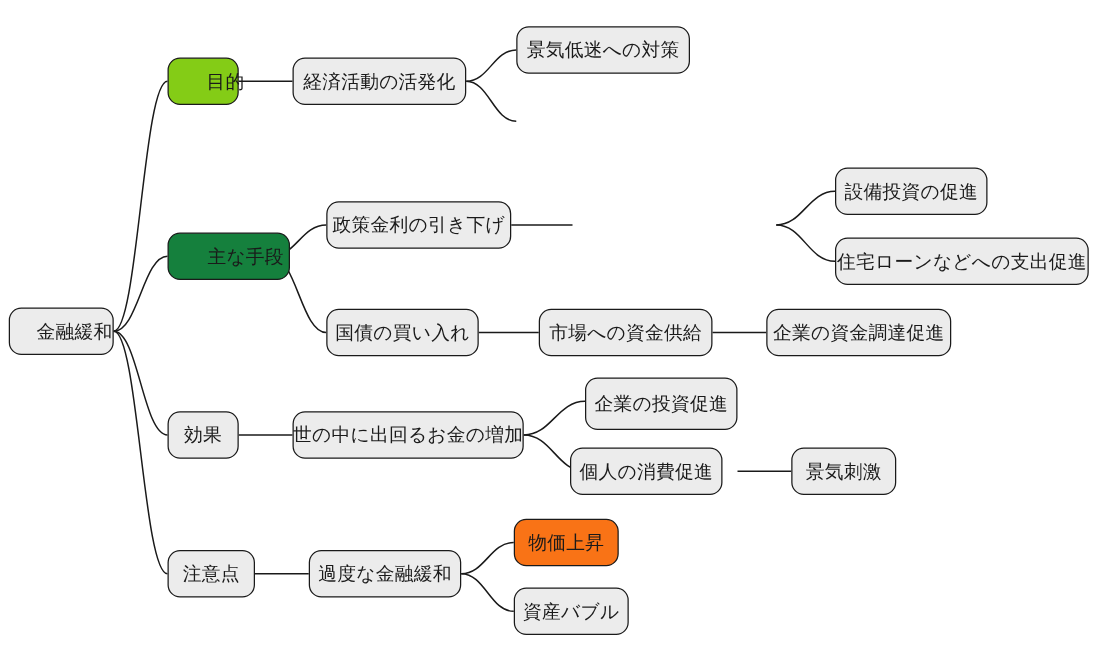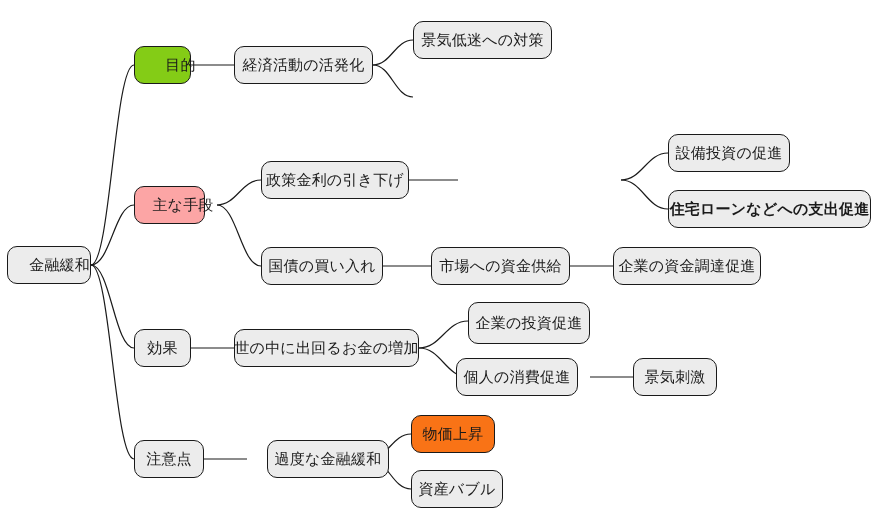--- a/index.html
+++ b/index.html
@@ -69,42 +69,42 @@
       <path d="M 204 459 C 223.35 459, 227.65 459, 247 459" fill="none" stroke="#1a1a1a" stroke-width="1.2"></path>
       <path d="M 369 459 C 387.9 459, 392.1 434, 411 434" fill="none" stroke="#1a1a1a" stroke-width="1.2"></path>
       <path d="M 369 459 C 387.9 459, 392.1 489, 411 489" fill="none" stroke="#1a1a1a" stroke-width="1.2"></path>
     </svg>
 <div class="mm-node" style="left: 7px; top: 246px; width: 84px; height: 38px; background: rgb(236, 236, 236); border-color: rgb(26, 26, 26); justify-content: flex-end;">
       <span>金融緩和</span>
     </div>
     <div class="mm-node" style="left: 134px; top: 46px; width: 57px; height: 38px; background: #84cc16; border-color: rgb(26, 26, 26); padding-left: 36px;">
       <span>目的</span>
     </div>
-    <div class="mm-node" style="left: 134px; top: 186px; width: 71px; height: 38px; background: #fca5a5; border-color: rgb(26, 26, 26); padding-left: 27px;">
+    <div class="mm-node" style="left: 134px; top: 186px; width: 98px; height: 38px; background: #15803d; border-color: rgb(26, 26, 26); padding-left: 27px;">
       <span>主な手段</span>
     </div>
     <div class="mm-node" style="left: 134px; top: 329px; width: 57px; height: 38px; background: rgb(236, 236, 236); border-color: rgb(26, 26, 26);">
       <span>効果</span>
     </div>
     <div class="mm-node" style="left: 134px; top: 440px; width: 70px; height: 38px; background: rgb(236, 236, 236); border-color: rgb(26, 26, 26);">
       <span>注意点</span>
     </div>
     <div class="mm-node" style="left: 234px; top: 46px; width: 139px; height: 38px; background: rgb(236, 236, 236); border-color: rgb(26, 26, 26);">
       <span>経済活動の活発化</span>
     </div>
     <div class="mm-node" style="left: 261px; top: 161px; width: 148px; height: 38px; background: rgb(236, 236, 236); border-color: rgb(26, 26, 26);">
       <span>政策金利の引き下げ</span>
     </div>
     <div class="mm-node" style="left: 261px; top: 247px; width: 122px; height: 38px; background: rgb(236, 236, 236); border-color: rgb(26, 26, 26);">
       <span>国債の買い入れ</span>
     </div>
     <div class="mm-node" style="left: 234px; top: 329px; width: 185px; height: 38px; background: rgb(236, 236, 236); border-color: rgb(26, 26, 26);">
       <span>世の中に出回るお金の増加</span>
     </div>
-    <div class="mm-node" style="left: 247px; top: 440px; width: 122px; height: 38px; background: rgb(236, 236, 236); border-color: rgb(26, 26, 26); margin-left: 20px;">
+    <div class="mm-node" style="left: 247px; top: 440px; width: 122px; height: 38px; background: rgb(236, 236, 236); border-color: rgb(26, 26, 26);">
       <span>過度な金融緩和</span>
     </div>
     <div class="mm-node" style="left: 413px; top: 21px; width: 139px; height: 38px; background: rgb(236, 236, 236); border-color: rgb(26, 26, 26);">
       <span>景気低迷への対策</span>
     </div>
     <div class="mm-node" style="left: 431px; top: 247px; width: 139px; height: 38px; background: rgb(236, 236, 236); border-color: rgb(26, 26, 26);">
       <span>市場への資金供給</span>
     </div>
     <div class="mm-node" style="left: 468px; top: 302px; width: 122px; height: 42px; background: rgb(236, 236, 236); border-color: rgb(26, 26, 26);">
       <span>企業の投資促進</span>
@@ -114,21 +114,21 @@
     </div>
     <div class="mm-node" style="left: 411px; top: 415px; width: 84px; height: 38px; background: #f97316; border-color: rgb(26, 26, 26);">
       <span>物価上昇</span>
     </div>
     <div class="mm-node" style="left: 411px; top: 470px; width: 92px; height: 38px; background: rgb(236, 236, 236); border-color: rgb(26, 26, 26);">
       <span>資産バブル</span>
     </div>
     <div class="mm-node" style="left: 668px; top: 134px; width: 122px; height: 38px; background: rgb(236, 236, 236); border-color: rgb(26, 26, 26);">
       <span>設備投資の促進</span>
     </div>
-    <div class="mm-node" style="left: 668px; top: 190px; width: 203px; height: 38px; background: rgb(236, 236, 236); border-color: rgb(26, 26, 26); font-weight: bold;">
+    <div class="mm-node" style="left: 668px; top: 190px; width: 203px; height: 38px; background: rgb(236, 236, 236); border-color: rgb(26, 26, 26);">
       <span>住宅ローンなどへの支出促進</span>
     </div>
     <div class="mm-node" style="left: 613px; top: 247px; width: 148px; height: 38px; background: rgb(236, 236, 236); border-color: rgb(26, 26, 26);">
       <span>企業の資金調達促進</span>
     </div>
     <div class="mm-node" style="left: 633px; top: 358px; width: 84px; height: 38px; background: rgb(236, 236, 236); border-color: rgb(26, 26, 26);">
       <span>景気刺激</span>
     </div>
   </div>
 

